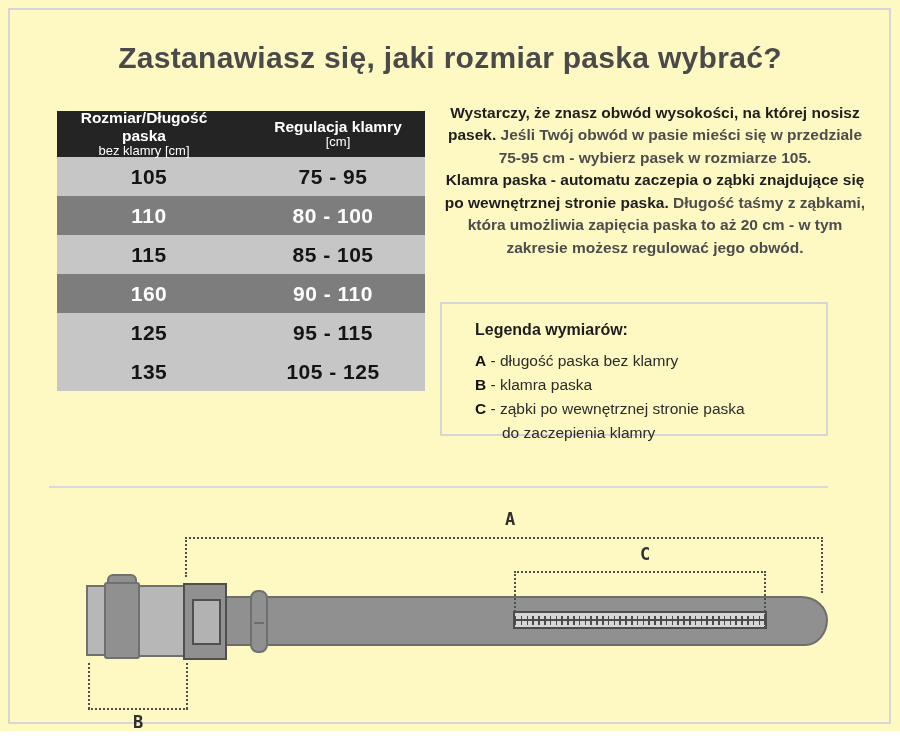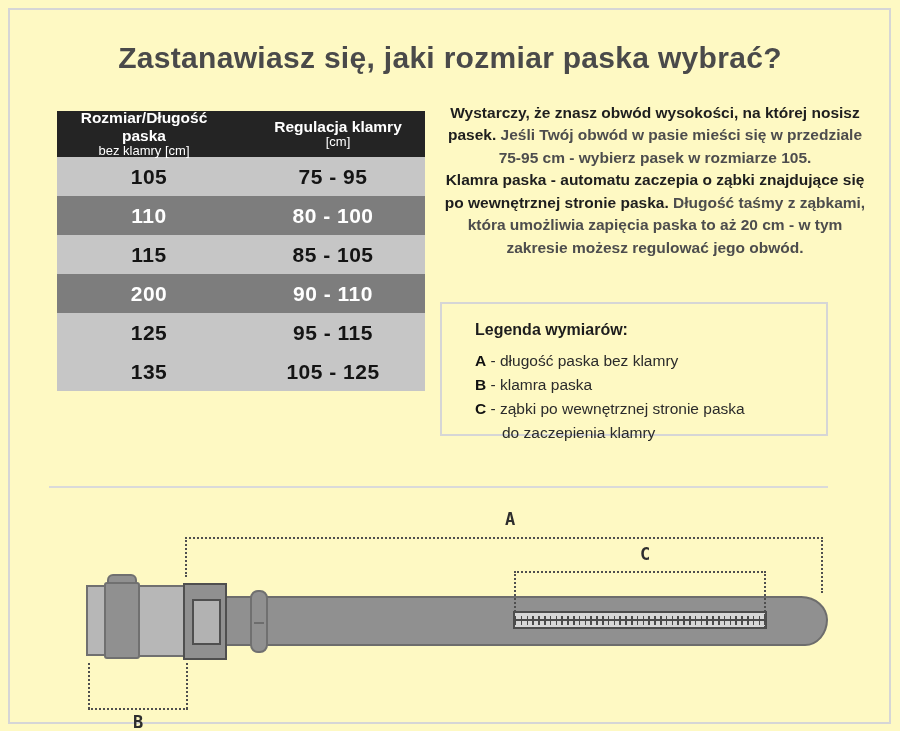--- a/index.html
+++ b/index.html
@@ -88,21 +88,21 @@
         </div>
         <div class="t-row dark">
           <div class="td">110</div>
           <div class="td">80 - 100</div>
         </div>
         <div class="t-row light">
           <div class="td">115</div>
           <div class="td">85 - 105</div>
         </div>
         <div class="t-row dark">
-          <div class="td">200</div>
+          <div class="td">160</div>
           <div class="td">90 - 110</div>
         </div>
         <div class="t-row light">
           <div class="td">125</div>
           <div class="td">95 - 115</div>
         </div>
         <div class="t-row light">
           <div class="td">135</div>
           <div class="td">105 - 125</div>
         </div>

